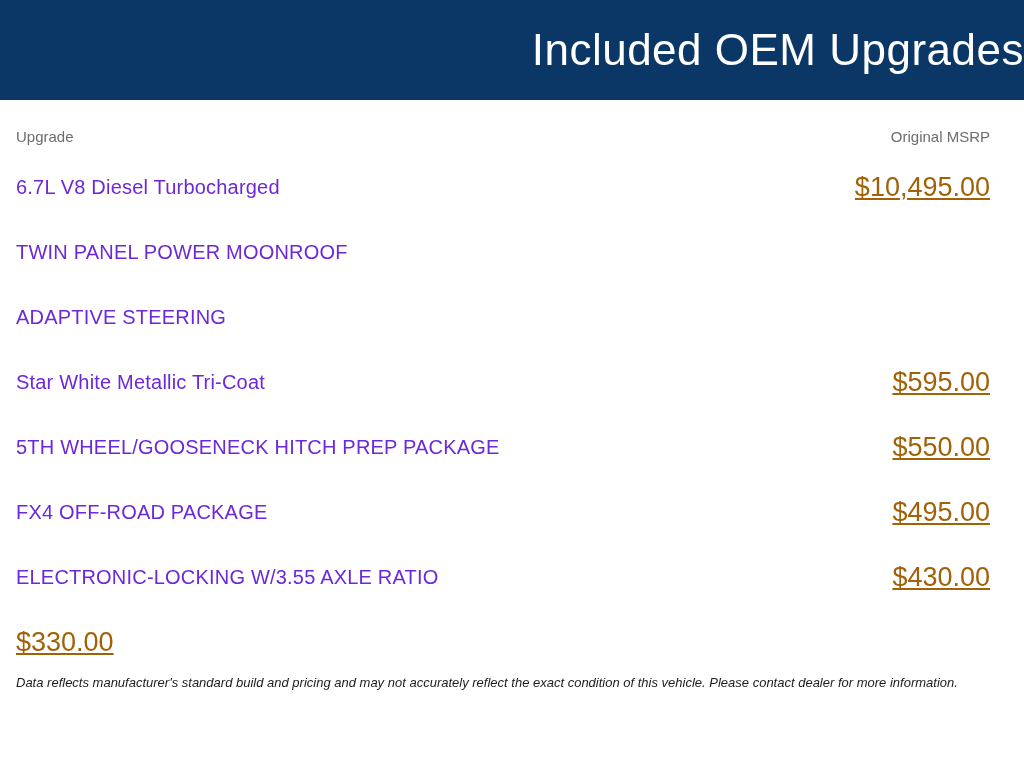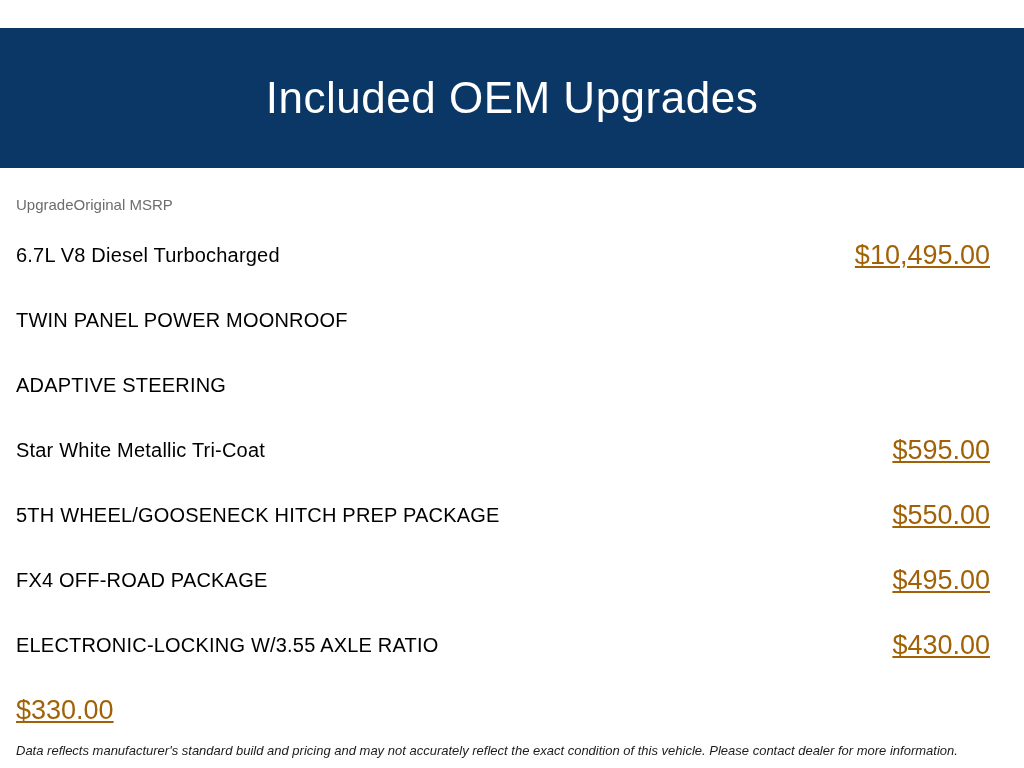--- a/index.html
+++ b/index.html
@@ -6,59 +6,59 @@
     margin: 0;
     padding: 0;
     width: 1024px;
     height: 768px;
     background: #ffffff;
     font-family: "Liberation Sans", sans-serif;
     overflow: hidden;
   }
   .banner {
     width: 100%;
-    height: 140px;
+    height: 100px;
     background: #0b3766;
     display: flex;
     align-items: center;
-    justify-content: center;
-    margin-top: 28px;
+    justify-content: flex-end;
   }
   .banner-title {
     color: #ffffff;
     font-size: 44px;
     font-weight: 400;
     letter-spacing: 0.5px;
   }
   .content {
     padding: 0 34px 0 16px;
   }
   .col-headers {
     height: 55px;
     padding-top: 18px;
     box-sizing: border-box;
     display: flex;
     align-items: center;
+    justify-content: space-between;
   }
   .col-header {
     color: #6d6d6d;
     font-size: 15px;
     font-weight: 400;
   }
   .rows {
     display: block;
   }
   .row {
     height: 65px;
     display: flex;
     align-items: center;
     justify-content: space-between;
   }
   .upgrade-name {
-    color: #000000;
+    color: #6d28d9;
     font-size: 20px;
     font-weight: 400;
     letter-spacing: 0.2px;
   }
   .upgrade-price {
     color: #a16207;
     font-size: 27px;
     font-weight: 400;
     text-decoration: underline;
   }

